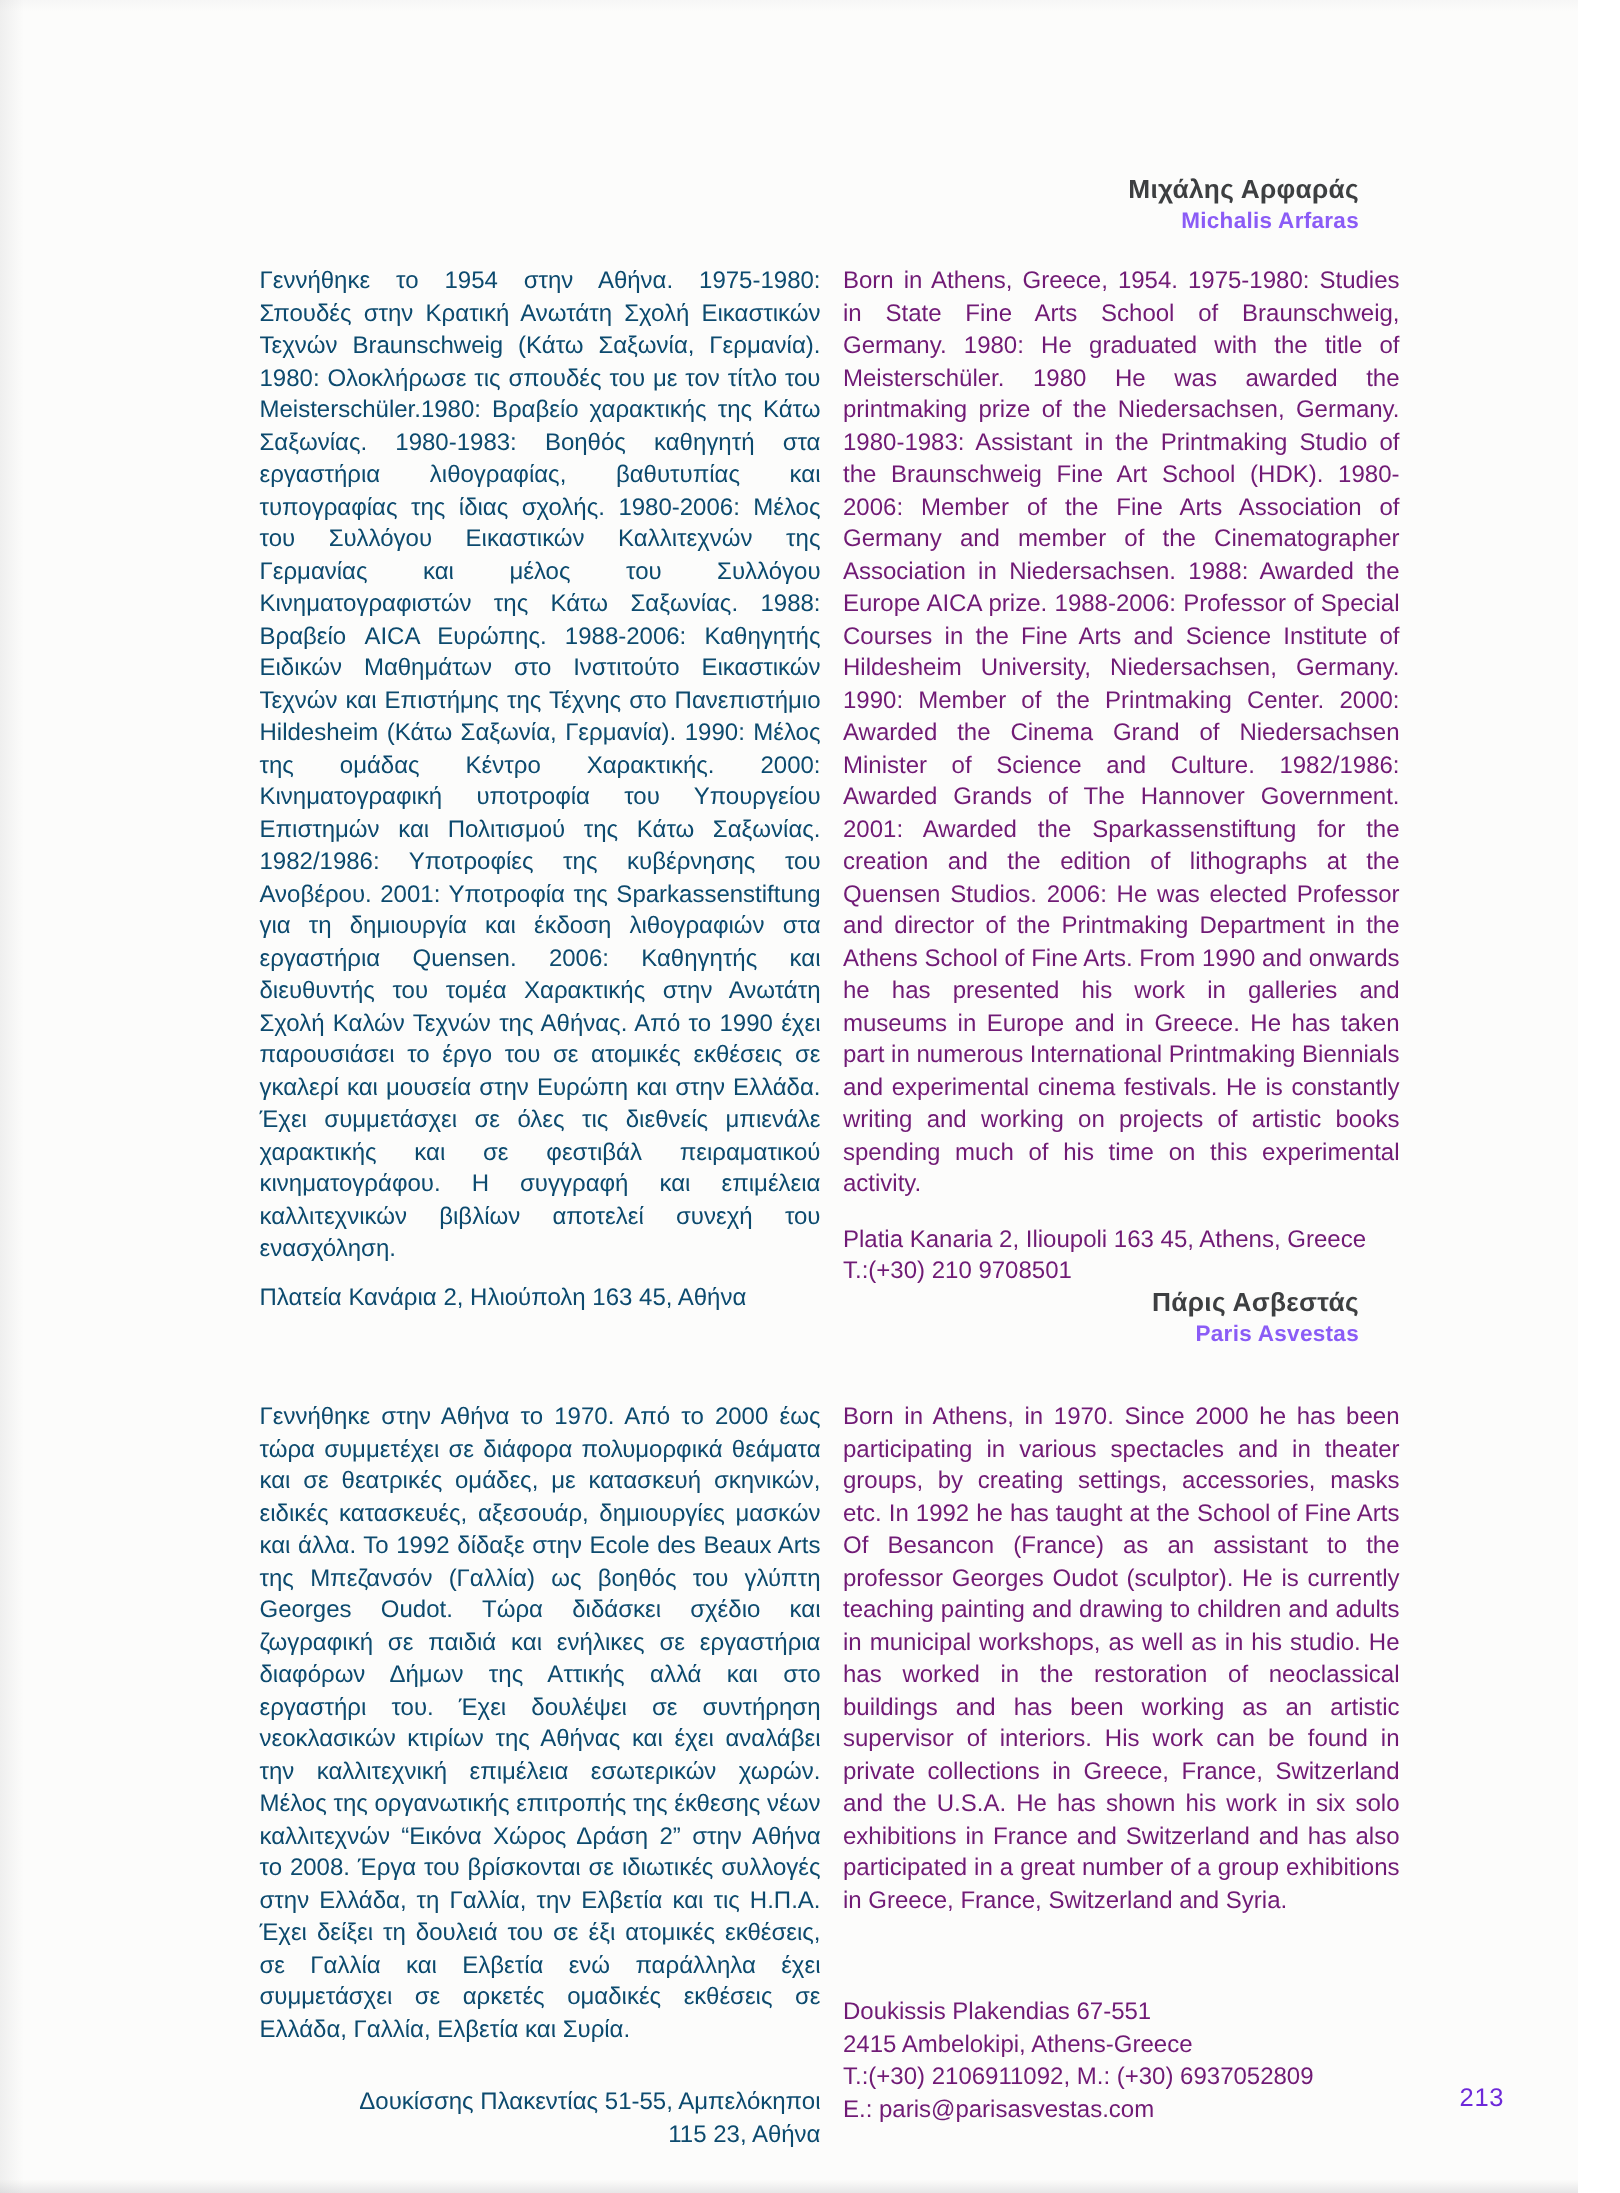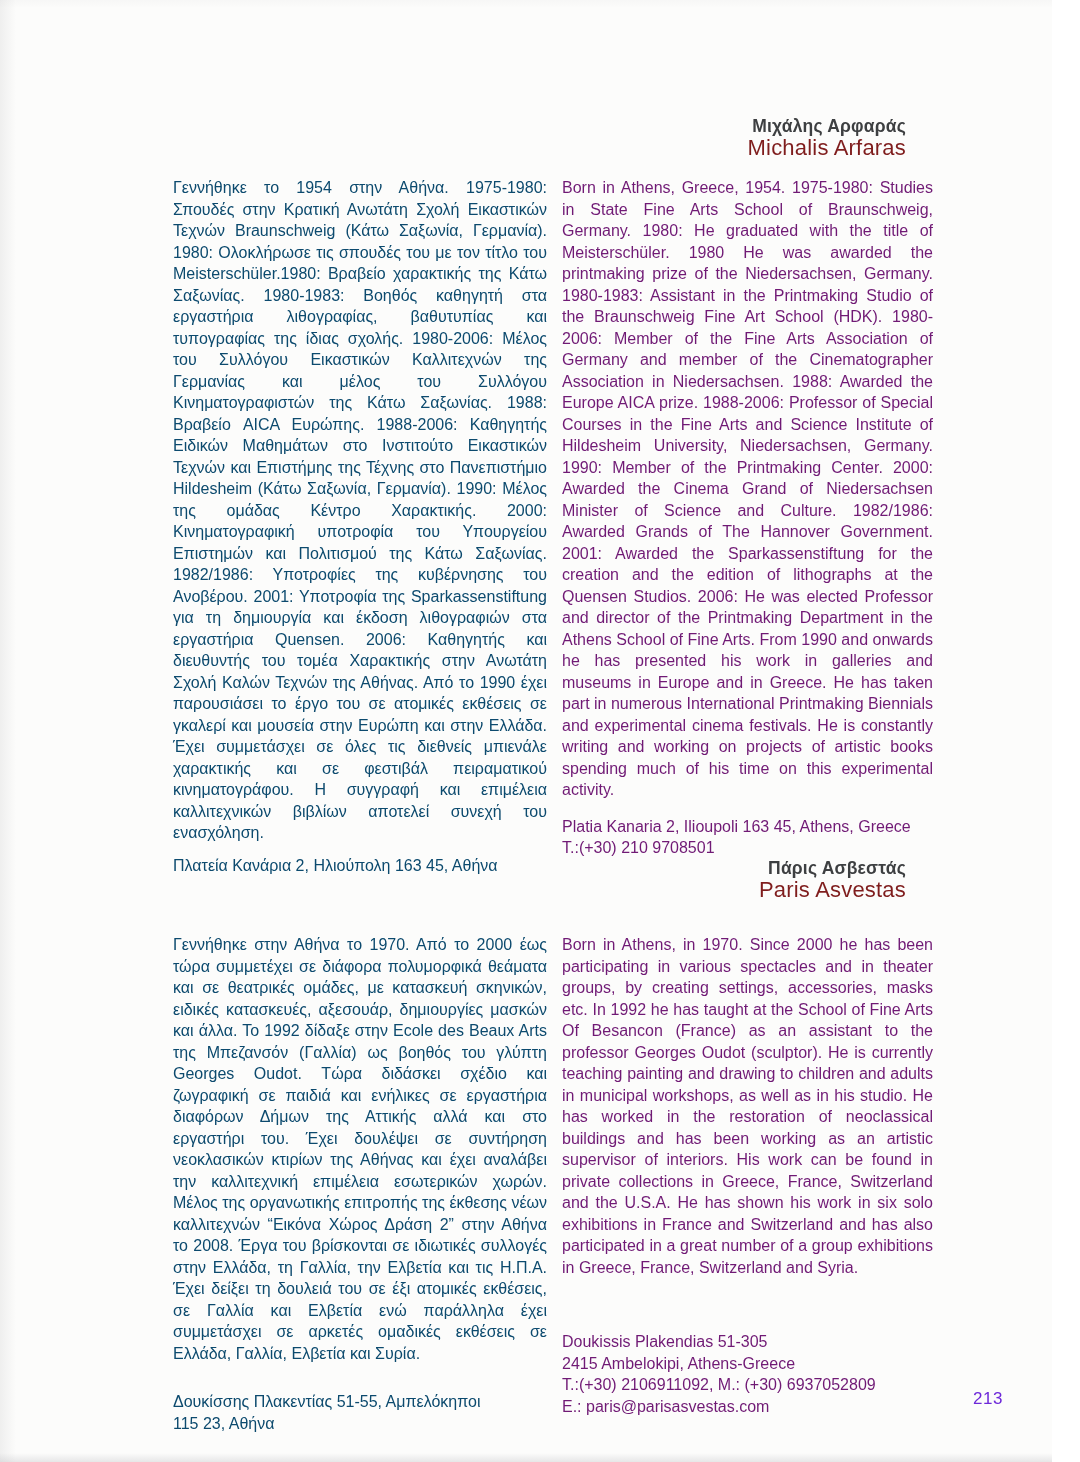--- a/index.html
+++ b/index.html
@@ -34,23 +34,23 @@
     text-align: right;
     line-height: 22px;
   }
   .entry-header .name-gr {
     font-weight: bold;
     font-size: 17.5px;
     color: #3d3f41;
     letter-spacing: 0.2px;
   }
   .entry-header .name-en {
-    font-weight: normal;
-    font-size: 22px;
-    color: #7f1d1d;
+    font-weight: bold;
+    font-size: 15px;
+    color: #8b5cf6;
     letter-spacing: 0.2px;
   }
   .header-1 { top: 115px; }
   .header-2 { top: 857px; }
 
   .col {
     position: absolute;
     font-size: 16px;
     line-height: 21.5px;
   }
@@ -69,21 +69,21 @@
     color: #701a75;
   }
   .cols-1 { top: 177px; }
   .cols-2 { top: 934px; }
 
   .address {
     text-align: left;
   }
   .addr-s1-gr { margin-top: 11px; }
   .addr-s1-en { margin-top: 15px; }
-  .addr-s2-gr { margin-top: 27px; }
+  .addr-s2-gr { margin-top: 27px; text-align: right; }
   .addr-s2-en { margin-top: 53px; }
   .address div { white-space: nowrap; }
 
   .page-number {
     position: absolute;
     top: 1389px;
     left: 973px;
     font-size: 17px;
     color: #6d28d9;
     letter-spacing: 0.5px;
@@ -123,21 +123,21 @@
     <p>Γεννήθηκε στην Αθήνα το 1970. Από το 2000 έως τώρα συμμετέχει σε διάφορα πολυμορφικά θεάματα και σε θεατρικές ομάδες, με κατασκευή σκηνικών, ειδικές κατασκευές, αξεσουάρ, δημιουργίες μασκών και άλλα. Το 1992 δίδαξε στην Ecole des Beaux Arts της Μπεζανσόν (Γαλλία) ως βοηθός του γλύπτη Georges Oudot. Τώρα διδάσκει σχέδιο και ζωγραφική σε παιδιά και ενήλικες σε εργαστήρια διαφόρων Δήμων της Αττικής αλλά και στο εργαστήρι του. Έχει δουλέψει σε συντήρηση νεοκλασικών κτιρίων της Αθήνας και έχει αναλάβει την καλλιτεχνική επιμέλεια εσωτερικών χωρών. Μέλος της οργανωτικής επιτροπής της έκθεσης νέων καλλιτεχνών “Εικόνα Χώρος Δράση 2” στην Αθήνα το 2008. Έργα του βρίσκονται σε ιδιωτικές συλλογές στην Ελλάδα, τη Γαλλία, την Ελβετία και τις Η.Π.Α. Έχει δείξει τη δουλειά του σε έξι ατομικές εκθέσεις, σε Γαλλία και Ελβετία ενώ παράλληλα έχει συμμετάσχει σε αρκετές ομαδικές εκθέσεις σε Ελλάδα, Γαλλία, Ελβετία και Συρία.</p>
     <div class="address addr-s2-gr">
       <div>Δουκίσσης Πλακεντίας 51-55, Αμπελόκηποι</div>
       <div>115 23, Αθήνα</div>
     </div>
   </div>
 
   <div class="col col-en cols-2">
     <p>Born in Athens, in 1970. Since 2000 he has been participating in various spectacles and in theater groups, by creating settings, accessories, masks etc. In 1992 he has taught at the School of Fine Arts Of Besancon (France) as an assistant to the professor Georges Oudot (sculptor). He is currently teaching painting and drawing to children and adults in municipal workshops, as well as in his studio. He has worked in the restoration of neoclassical buildings and has been working as an artistic supervisor of interiors. His work can be found in private collections in Greece, France, Switzerland and the U.S.A. He has shown his work in six solo exhibitions in France and Switzerland and has also participated in a great number of a group exhibitions in Greece, France, Switzerland and Syria.</p>
     <div class="address addr-s2-en">
-      <div>Doukissis Plakendias 51-305</div>
+      <div>Doukissis Plakendias 67-551</div>
       <div>2415 Ambelokipi, Athens-Greece</div>
       <div>T.:(+30) 2106911092, M.: (+30) 6937052809</div>
       <div>E.: paris@parisasvestas.com</div>
     </div>
   </div>
 
   <div class="page-number">213</div>
 
 </div>
 

